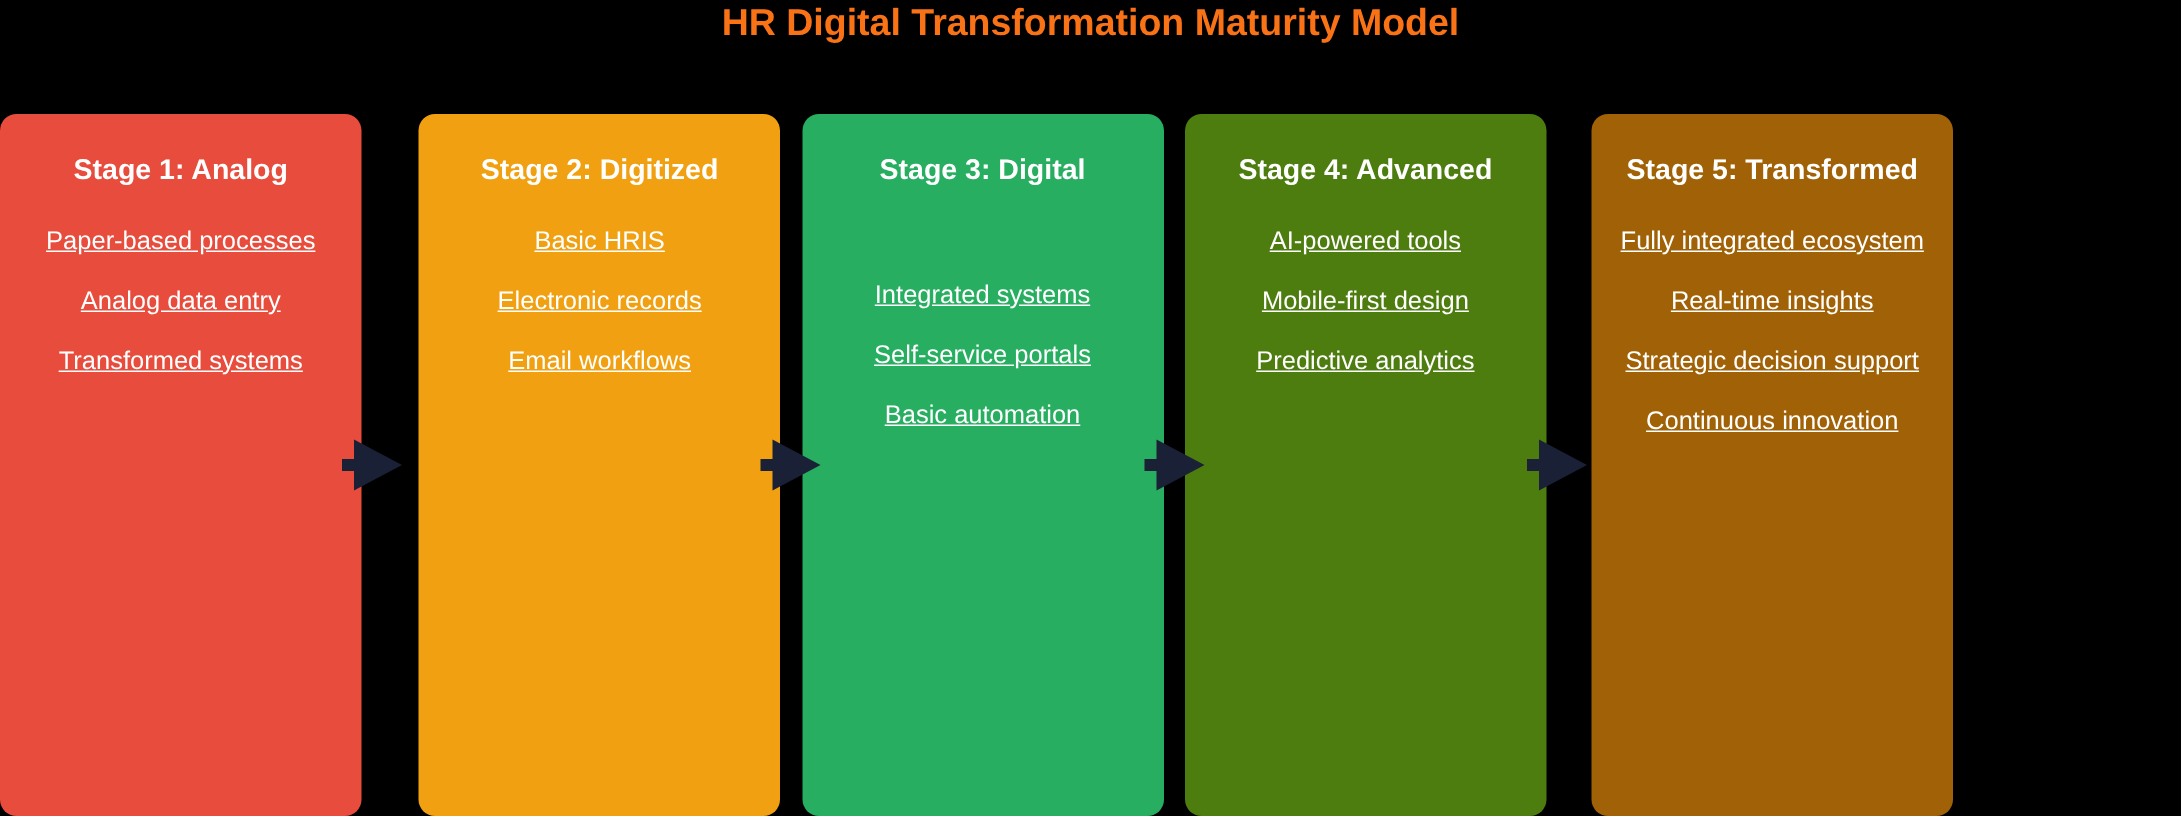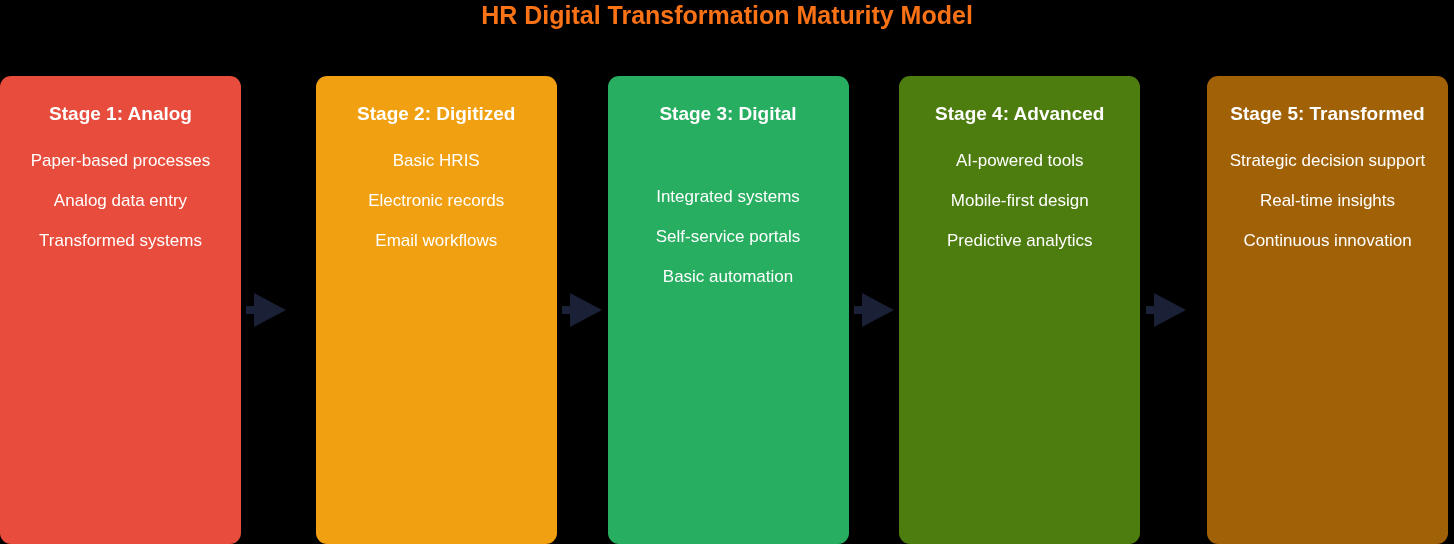--- a/index.html
+++ b/index.html
@@ -26,21 +26,21 @@
     color: #1c2133;
     line-height: 30px;
     letter-spacing: 0px;
     white-space: nowrap;
   }
 
   #stages {
     position: absolute;
     top: 76px;
     left: 0px;
-    width: 1448px;
+    width: 1302px;
     height: 468px;
     display: flex;
     flex-direction: row;
     align-items: stretch;
     justify-content: center;
   }
 
   .stage-card {
     width: 241px;
     flex: 0 0 241px;
@@ -69,20 +69,21 @@
     width: 100%;
   }
 
   .stage-item {
     font-size: 17px;
     color: #ffffff;
     text-align: center;
     line-height: 27px;
     margin-bottom: 13px;
     width: 100%;
+    text-decoration: underline;
   }
 
   .arrow-gap {
     flex: 1 1 auto;
     position: relative;
   }
 
   .arrow {
     position: absolute;
     top: 50%;
@@ -179,19 +180,20 @@
   <div class="arrow-gap">
     <div class="arrow">
       <div class="tail" style="background: rgb(26, 32, 53);"></div>
       <div class="head" style="border-left-color: rgb(26, 32, 53);"></div>
     </div>
   </div>
 
   <div class="stage-card" style="background: #a16207; margin-left: 16px;">
     <div class="stage-title">Stage 5: Transformed</div>
     <div class="stage-items">
+      <div class="stage-item">Fully integrated ecosystem</div>
+      <div class="stage-item">Real-time insights</div>
       <div class="stage-item">Strategic decision support</div>
-      <div class="stage-item">Real-time insights</div>
       <div class="stage-item">Continuous innovation</div>
     </div>
   </div>
 
 </div>
 
 </body></html>

